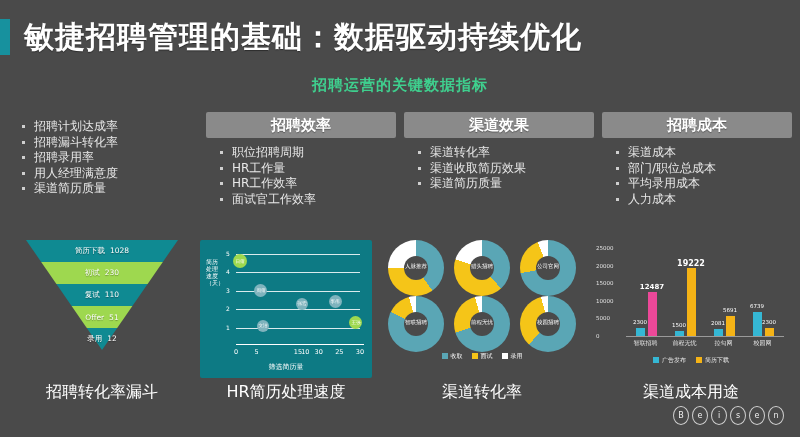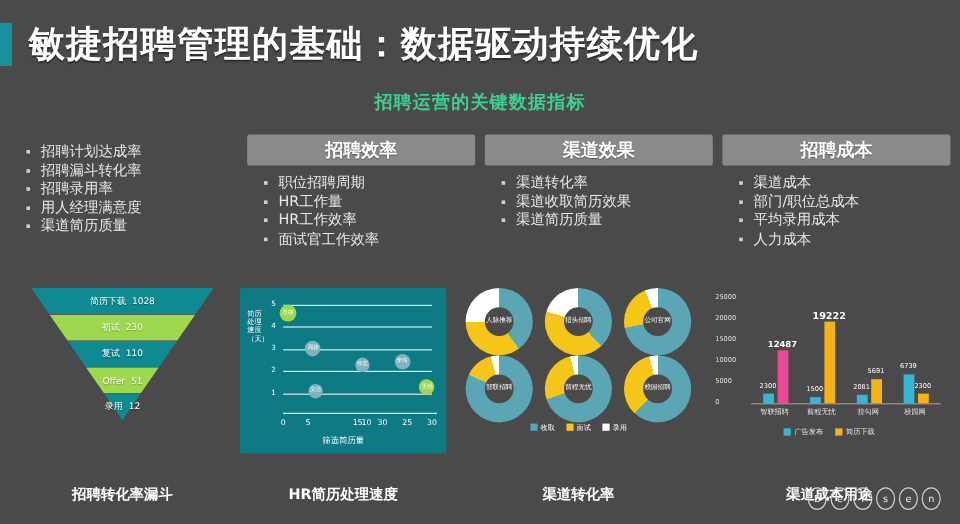--- a/index.html
+++ b/index.html
@@ -42,21 +42,21 @@
   }
   .col li:before{
     content:"";position:absolute;left:14px;top:6px;
     width:3px;height:3px;background:#cfcfcf;
   }
 
   
   .charts{position:absolute;top:240px;left:0;width:800px;height:140px;}
   .chart-box{position:absolute;top:0;height:138px;}
   .cap{
-    position:absolute;top:404px;font-size:12px;font-weight:bold;color:#ffffff;
+    position:absolute;top:382px;font-size:16px;font-weight:normal;color:#ffffff;
     text-align:center;white-space:nowrap;
   }
 
   
   #funnel{left:12px;width:180px;}
   .funnel-wrap{position:relative;width:180px;height:122px;}
   .fn-row{position:relative;height:22px;margin:0 auto;display:flex;align-items:center;justify-content:center;}
   .fn-label{position:relative;z-index:2;font-size:7.5px;color:#ffffff;white-space:nowrap;text-shadow:0 1px 1px rgba(0,0,0,.35);}
   .fn-label .v{margin-left:5px;}
 

